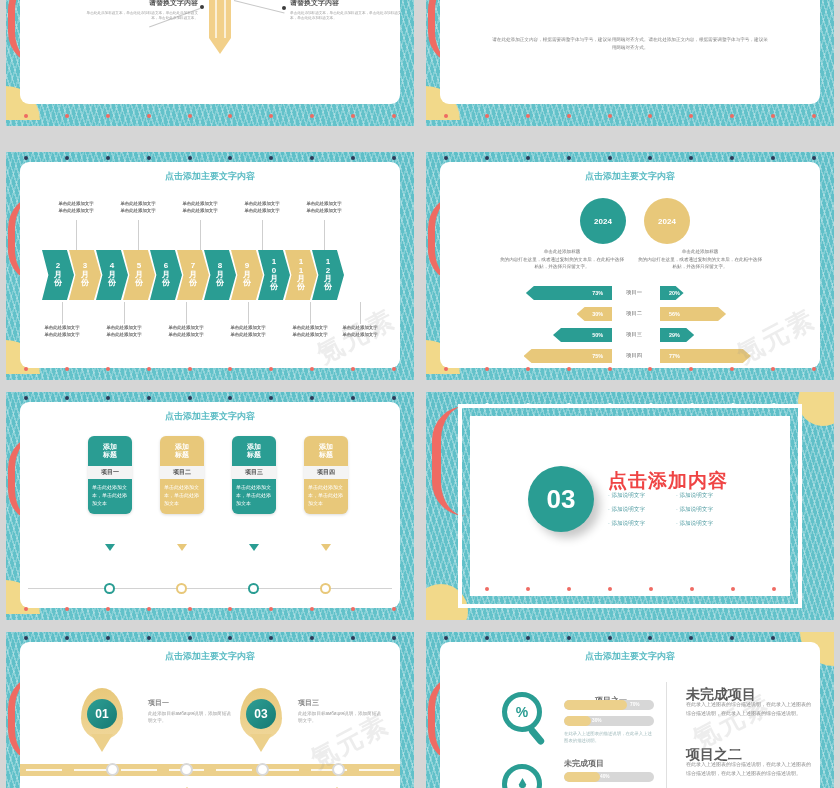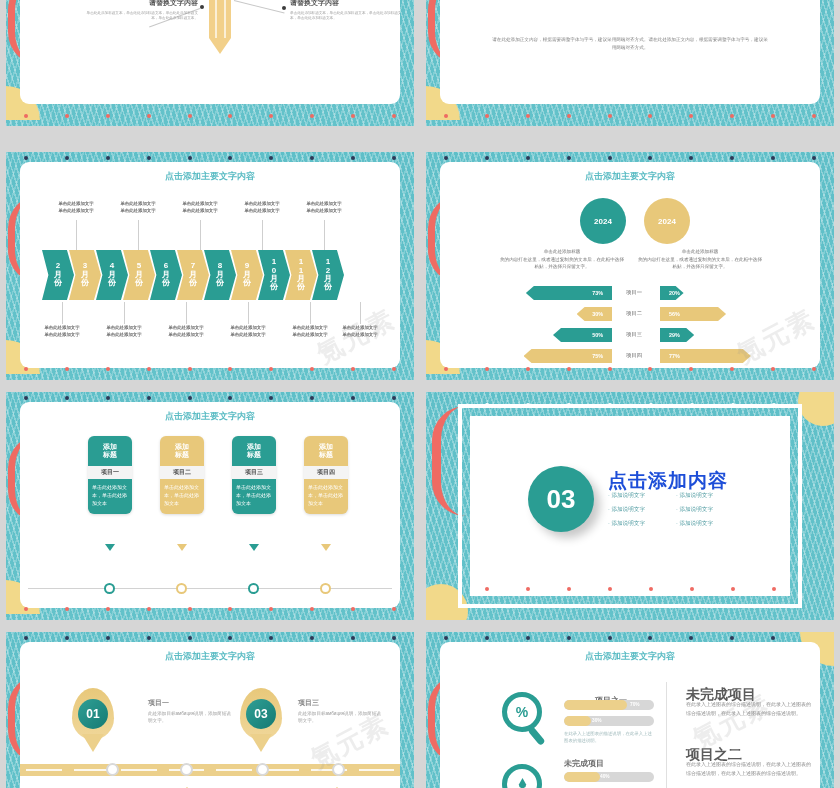--- a/index.html
+++ b/index.html
@@ -81,21 +81,21 @@
   .tline{position:absolute;height:1px;background:#d2d2d2;}
   .tnode{position:absolute;width:11px;height:11px;border-radius:50%;background:#fff;border:2px solid #2a9d93;}
 
   
   #s6{left:426px;top:392px;width:408px;height:228px;}
   .frame-o{position:absolute;left:32px;top:12px;right:32px;bottom:12px;border:4px solid #fff;}
   .frame-i{position:absolute;left:44px;top:24px;right:44px;bottom:24px;background:#fff;}
   .bignum{position:absolute;width:66px;height:66px;border-radius:50%;background:#2a9d93;color:#fff;
         display:flex;align-items:center;justify-content:center;font-size:26px;font-weight:bold;
         box-shadow:6px 6px 10px rgba(0,0,0,.22);}
-  .s6title{position:absolute;color:#1d4ed8;font-size:19px;font-weight:bold;letter-spacing:1px;}
+  .s6title{position:absolute;color:#ef4444;font-size:19px;font-weight:bold;letter-spacing:1px;}
   .s6li{position:absolute;font-size:5.6px;color:#4d9aa0;}
 
   
   #s7{left:6px;top:632px;width:408px;height:228px;}
   #s7 .card{left:14px;top:10px;right:14px;bottom:12px;}
   .pin{position:absolute;width:42px;height:52px;border-radius:50% 50% 50% 50%/58% 58% 42% 42%;
        background:linear-gradient(#e8c87a,#f0d79a);display:flex;align-items:center;justify-content:center;}
   .pin:after{content:"";position:absolute;bottom:-12px;left:50%;transform:translateX(-50%);
        border-left:11px solid transparent;border-right:11px solid transparent;border-top:18px solid #ecd08b;}
   .pin .inner{position:relative;z-index:2;width:30px;height:30px;border-radius:50%;
@@ -504,21 +504,21 @@
         <i></i>
         <i></i>
         <i></i>
         <i></i>
         <i></i>
     </div>
     <div class="rarc" style="left:2px;top:42px;"></div>
     <div class="card">
       <div class="t-title" style="margin-top:8px;font-size:9px;">点击添加主要文字内容</div>
 
-      <div class="pin" style="left:52px;top:46px;">
+      <div class="pin" style="left:61px;top:46px;">
         <div class="inner">01</div>
       </div>
       <div class="p7h" style="left:128px;top:56px;">项目一</div>
       <div class="p7b" style="left:128px;top:68px;">此处添加目标амбиция说明，添加简短说明文字。</div>
 
       <div class="pin" style="left:220px;top:46px;">
         <div class="inner">03</div>
       </div>
       <div class="p7h" style="left:278px;top:56px;">项目三</div>
       <div class="p7b" style="left:278px;top:68px;">此处添加目标амбиция说明，添加简短说明文字。</div>

